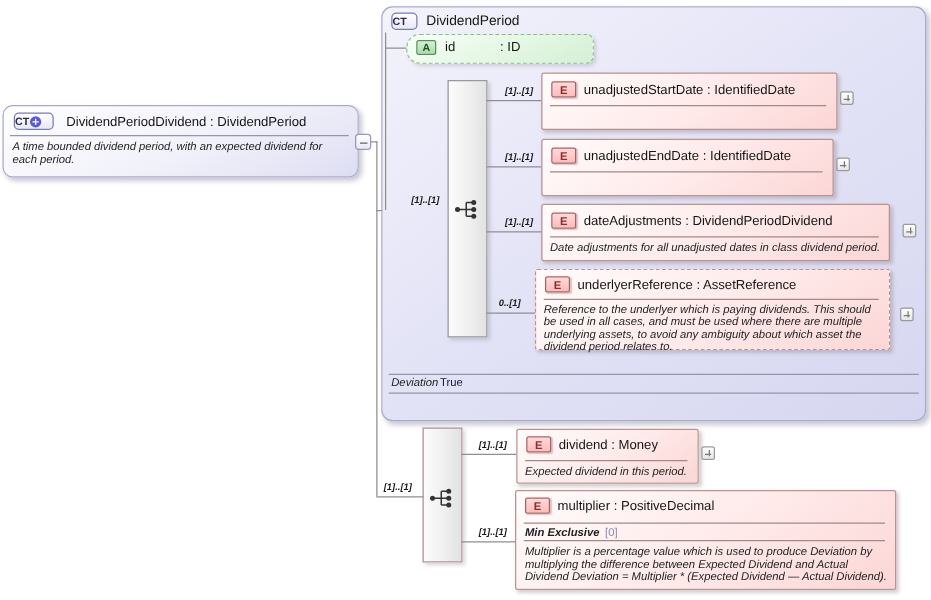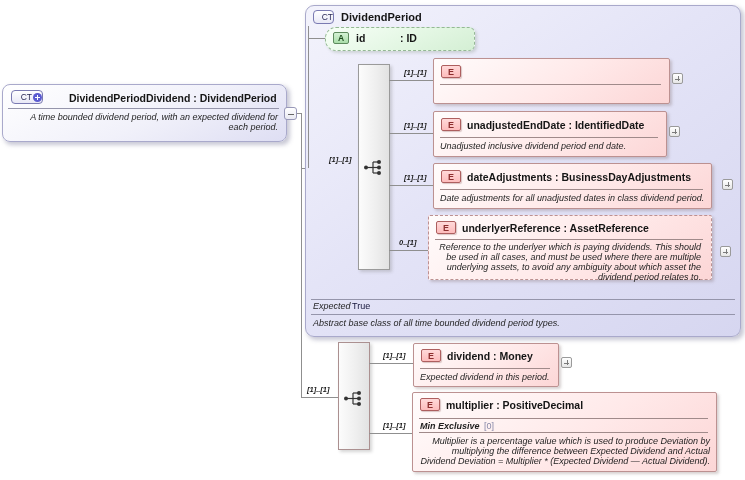--- a/index.html
+++ b/index.html
@@ -20,32 +20,32 @@
         background:linear-gradient(155deg,#f7fff7 0%,#e2f6e2 60%,#d4efd4 100%);
         box-shadow:2px 2px 3px rgba(110,130,110,.25);}
 
   .seqbar{position:absolute;width:30px;border:1px solid #9a9a9a;
           background:linear-gradient(to right,#fcfcfc 0%,#efefef 55%,#e2e2e2 100%);
           box-shadow:2px 2px 3px rgba(120,120,120,.30);}
   .seqbar.pink{border-color:#ab9090;}
   .seqicon{position:absolute;}
 
   
-  .title{position:absolute;font-size:10.5px;font-weight:bold;color:#151515;white-space:nowrap;}
+  .title{position:absolute;font-size:10.5px;font-weight:normal;color:#151515;white-space:nowrap;}
   .ann{position:absolute;font-style:italic;font-size:9px;line-height:10px;color:#1e1e1e;white-space:nowrap;}
-  .ann.wrap{white-space:normal;text-align:right;}
+  .ann.wrap{white-space:normal;}
   .card{position:absolute;font-size:7.5px;font-weight:bold;font-style:italic;color:#1a1a1a;white-space:nowrap;}
   .facet-label{position:absolute;font-size:9px;font-style:italic;color:#1e1e1e;white-space:nowrap;}
   .facet-value{position:absolute;font-size:9px;font-weight:normal;color:#3a3a6a;white-space:nowrap;}
   .facet-value.dim{color:#8888a8;font-weight:normal;}
 
   
   .ict{position:absolute;box-sizing:border-box;border:1px solid #7a7ab2;border-radius:4px;
-       background:linear-gradient(#ffffff,#e8e8f6);color:#2a2a55;font-size:8.5px;font-weight:normal;
-       display:flex;align-items:center;justify-content:flex-end;}
+       background:linear-gradient(#ffffff,#e8e8f6);color:#2a2a55;font-size:8.5px;font-weight:bold;
+       display:flex;align-items:center;justify-content:flex-start;}
   .ict .plusball{width:9px;height:9px;border-radius:50%;background:#5b5bd0;margin-left:1px;position:relative;}
   .ict .plusball::before,.ict .plusball::after{content:"";position:absolute;background:#fff;}
   .ict .plusball::before{left:2px;top:4px;width:5px;height:1px;}
   .ict .plusball::after{left:4px;top:2px;width:1px;height:5px;}
   .ie{position:absolute;box-sizing:border-box;width:20px;height:13px;border:1px solid #ad5f5f;border-radius:2px;
       background:linear-gradient(#ffd9d9,#fdbcbc);color:#8d2f2f;font-size:9px;font-weight:bold;
       display:flex;align-items:center;justify-content:center;box-shadow:1px 1px 1px rgba(150,100,100,.35);}
   .ia{position:absolute;box-sizing:border-box;width:16px;height:12px;border:1px solid #5d8a5d;border-radius:2px;
       background:linear-gradient(#d4f2d4,#a9dda9);color:#1f4d1f;font-size:8.5px;font-weight:bold;
       display:flex;align-items:center;justify-content:center;}
@@ -111,62 +111,61 @@
   <div class="card" style="left:404px;top:121px;">[1]..[1]</div>
   <div class="hl" style="left:389px;top:185px;width:44px;"></div>
   <div class="card" style="left:404px;top:173px;">[1]..[1]</div>
   <div class="hl" style="left:389px;top:250px;width:39px;"></div>
   <div class="card" style="left:399px;top:238px;">0..[1]</div>
 
   <div class="el" style="left:433px;top:58px;width:235px;height:44px;"></div>
   <div class="ie" style="left:441px;top:65px;">
     <span>E</span>
   </div>
+  <div class="title" style="left:467px;top:66px;">unadjustedStartDate : IdentifiedDate</div>
   <div class="sep" style="left:440px;top:84px;width:221px;"></div>
   <div class="plusbtn" style="left:672px;top:73px;"></div>
 
   <div class="el" style="left:433px;top:111px;width:232px;height:44px;"></div>
   <div class="ie" style="left:441px;top:118px;">
     <span>E</span>
   </div>
   <div class="title" style="left:467px;top:119px;">unadjustedEndDate : IdentifiedDate</div>
   <div class="sep" style="left:440px;top:137px;width:218px;"></div>
-  <div class="ann" style="left:440px;top:141px;">Unadjusted inclusive dividend period end date.</div>
   <div class="plusbtn" style="left:669px;top:126px;"></div>
 
   <div class="el" style="left:433px;top:163px;width:277px;height:44px;"></div>
   <div class="ie" style="left:441px;top:170px;">
     <span>E</span>
   </div>
-  <div class="title" style="left:467px;top:171px;">dateAdjustments : BusinessDayAdjustments</div>
+  <div class="title" style="left:467px;top:171px;">dateAdjustments : DividendPeriodDividend</div>
   <div class="sep" style="left:440px;top:189px;width:263px;"></div>
   <div class="ann" style="left:440px;top:193px;">Date adjustments for all unadjusted dates in class dividend period.</div>
   <div class="plusbtn" style="left:722px;top:179px;"></div>
 
   <div class="el dashed" style="left:428px;top:215px;width:282px;height:63px;"></div>
   <div class="ie" style="left:436px;top:221px;">
     <span>E</span>
   </div>
   <div class="title" style="left:462px;top:222px;">underlyerReference : AssetReference</div>
   <div class="sep" style="left:435px;top:239px;width:268px;"></div>
   <div class="ann wrap" style="left:435px;top:242px;width:266px;">Reference to the underlyer which is paying dividends. This should be used in all cases, and must be used where there are multiple underlying assets, to avoid any ambiguity about which asset the dividend period relates to.</div>
   <div class="plusbtn" style="left:720px;top:246px;"></div>
 
   <div class="sep gray" style="left:311px;top:299px;width:424px;"></div>
-  <div class="facet-label" style="left:313px;top:301px;">Expected</div>
+  <div class="facet-label" style="left:313px;top:301px;">Deviation</div>
   <div class="facet-value" style="left:352px;top:301px;color:#15153a;">True</div>
   <div class="sep gray" style="left:311px;top:314px;width:424px;"></div>
-  <div class="ann" style="left:313px;top:318px;">Abstract base class of all time bounded dividend period types.</div>
 
   <div class="tbox leftbox" style="left:2px;top:84px;width:283px;height:56px;border-radius:8px;"></div>
   <div class="ict" style="left:11px;top:90px;width:32px;height:14px;">
     <span>CT</span>
     <span class="plusball"></span>
   </div>
-  <div class="title" style="left:54px;top:92px;padding-left:15px;">DividendPeriodDividend : DividendPeriod</div>
+  <div class="title" style="left:38px;top:92px;padding-left:15px;">DividendPeriodDividend : DividendPeriod</div>
   <div class="sep gray" style="left:8px;top:108px;width:271px;"></div>
   <div class="ann wrap" style="left:10px;top:112px;width:268px;">A time bounded dividend period, with an expected dividend for each period.</div>
   <div class="minusbtn" style="left:284px;top:107px;"></div>
 
   <div class="card" style="left:307px;top:385px;">[1]..[1]</div>
 
   <div class="seqbar pink" style="left:338px;top:342px;height:106px;"></div>
   <svg class="seqicon" style="left:343px;top:390px;" width="21" height="17" viewBox="0 0 21 17">
     <line x1="3" y1="8.5" x2="10" y2="8.5" stroke="#333" stroke-width="1.2"></line>
     <line x1="10" y1="3" x2="10" y2="14" stroke="#333" stroke-width="1.2"></line>

